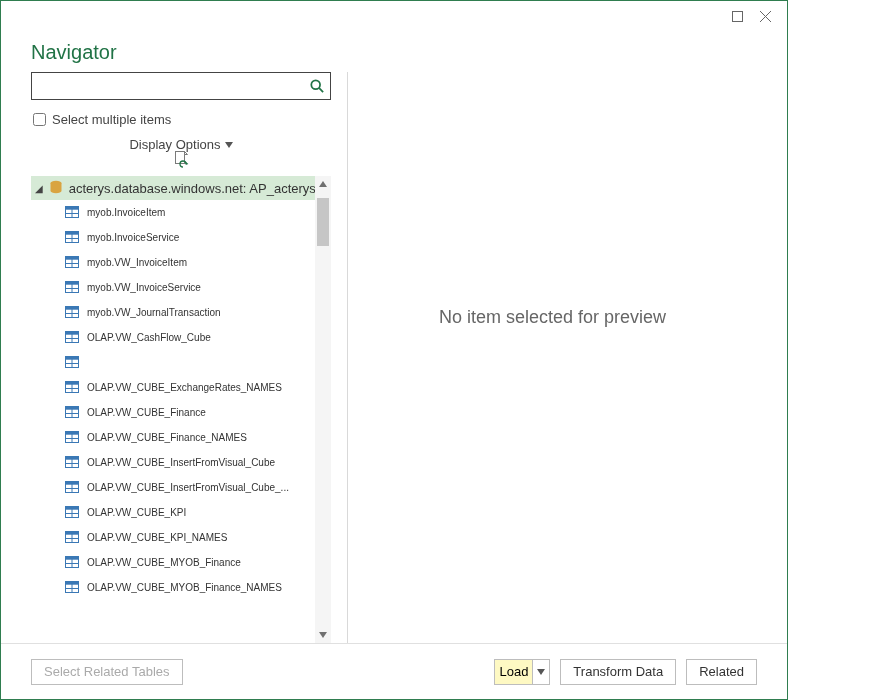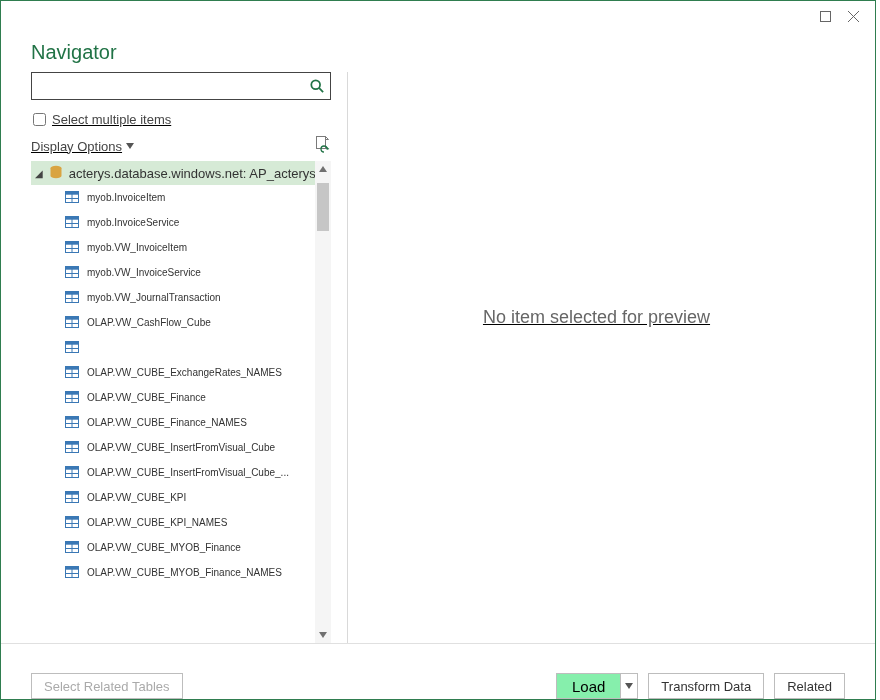--- a/index.html
+++ b/index.html
@@ -1,35 +1,35 @@
 <!DOCTYPE html>
 <html><head>
 <meta charset="utf-8">
 <style>
   * { box-sizing: border-box; margin: 0; padding: 0; font-family: "Segoe UI", Tahoma, sans-serif; }
   html, body { width: 880px; height: 700px; overflow: hidden; background: #fff; }
   .window {
-    width: 876px; height: 700px; border: 1px solid #2f7d4f; background: #fff;
+    width: 788px; height: 700px; border: 1px solid #2f7d4f; background: #fff;
     display: flex; flex-direction: column;
   }
   .titlebar {
     height: 30px; background: #fff; display: flex; align-items: center;
     justify-content: flex-end; padding: 0 8px;
   }
   .titlebar .win-btn {
     width: 28px; height: 28px; display: flex; align-items: center; justify-content: center;
     color: #666; cursor: default;
   }
   .win-btn svg { width: 11px; height: 11px; stroke: #666; stroke-width: 1; fill: none; }
   .header {
     padding: 10px 30px 8px 30px;
   }
   .header h1 { font-size: 20px; font-weight: 400; color: #217346; }
   .body {
-    flex: 1; display: flex; padding: 0px 30px 0 30px; min-height: 0; text-decoration: underline;
+    flex: 1; display: flex; padding: 0px 30px 0 30px; min-height: 0;
   }
   .left-pane {
     width: 300px; display: flex; flex-direction: column; min-height: 0;
   }
   .search-row {
     height: 28px; border: 1px solid #444; display: flex; align-items: center;
     margin-bottom: 12px;
   }
   .search-input {
     flex: 1; border: none; outline: none; height: 24px; padding: 0 6px; font-size: 13px;
@@ -37,22 +37,22 @@
   .search-icon-btn {
     width: 26px; height: 26px; display: flex; align-items: center; justify-content: center;
   }
   .search-icon-btn svg { width: 14px; height: 14px; stroke: #217346; stroke-width: 2; fill: none; }
   .multi-row {
     display: flex; align-items: center; gap: 6px; font-size: 13px; color: #444;
     margin-bottom: 10px; padding-left: 2px;
   }
   .multi-row input[type=checkbox]{ width: 13px; height: 13px; }
   .options-row {
-    display: flex; align-items: center; justify-content: space-between;
-    font-size: 13px; color: #444; margin-bottom: 6px;
+    display: flex; align-items: center; justify-content: flex-end;
+    font-size: 13px; color: #444; margin-bottom: 6px; flex-direction: column;
   }
   .options-row .drop {
     display: flex; align-items: center; gap: 4px; cursor: default;
   }
   .options-row .refresh-btn {
     width: 18px; height: 18px; display: flex; align-items: center; justify-content: center;
   }
   .tree-wrap {
     flex: 1; min-height: 0; position: relative; overflow: hidden;
     border-top: none;
@@ -87,32 +87,32 @@
   .tree-item-label { overflow: hidden; text-overflow: ellipsis; }
   .divider {
     width: 1px; background: #d9d9d9; margin: 0 0 0 16px;
   }
   .right-pane {
     flex: 1; display: flex; align-items: center; justify-content: center;
     color: #666; font-size: 18px; padding-bottom:80px;
   }
   .footer {
     height: 56px; border-top: 1px solid #e0e0e0; background: #fff;
-    display: flex; align-items: flex-end; justify-content: space-between;
+    display: flex; align-items: center; justify-content: space-between;
     padding: 0 30px;
   }
   .btn {
     height: 26px; border: 1px solid #bdbdbd; background: #fff; font-size: 13px;
     color: #333; padding: 0 12px; display: inline-flex; align-items: center;
     cursor: default;
   }
   .btn.disabled { color: #aaa; }
   .footer-right { display:flex; gap:10px; align-items:center; }
   .btn-split { display:inline-flex; height:26px; }
-  .btn-split .main { border:1px solid #bdbdbd; border-right:none; padding:0 15px; display:inline-flex; align-items:center; font-size:15px; background:#86efac;}
+  .btn-split .main { border:1px solid #bdbdbd; border-right:none; padding:0 4px; display:inline-flex; align-items:center; font-size:13px; background:#fef9c3;}
   .btn-split .caret { width:18px; border:1px solid #bdbdbd; display:inline-flex; align-items:center; justify-content:center; background:#fff;}
   .caret svg, .drop svg { width:8px; height:6px; fill:#555; }
 </style>
 </head>
 <body>
 
 <div class="window">
 
   <div class="titlebar">
     <div class="win-btn">

